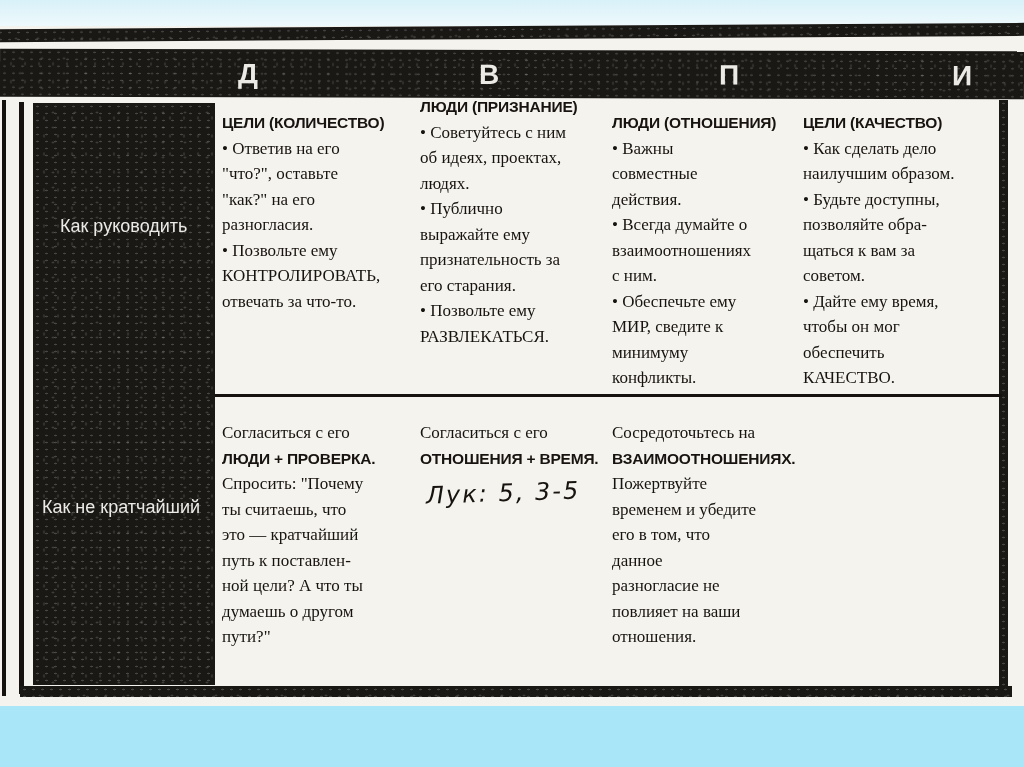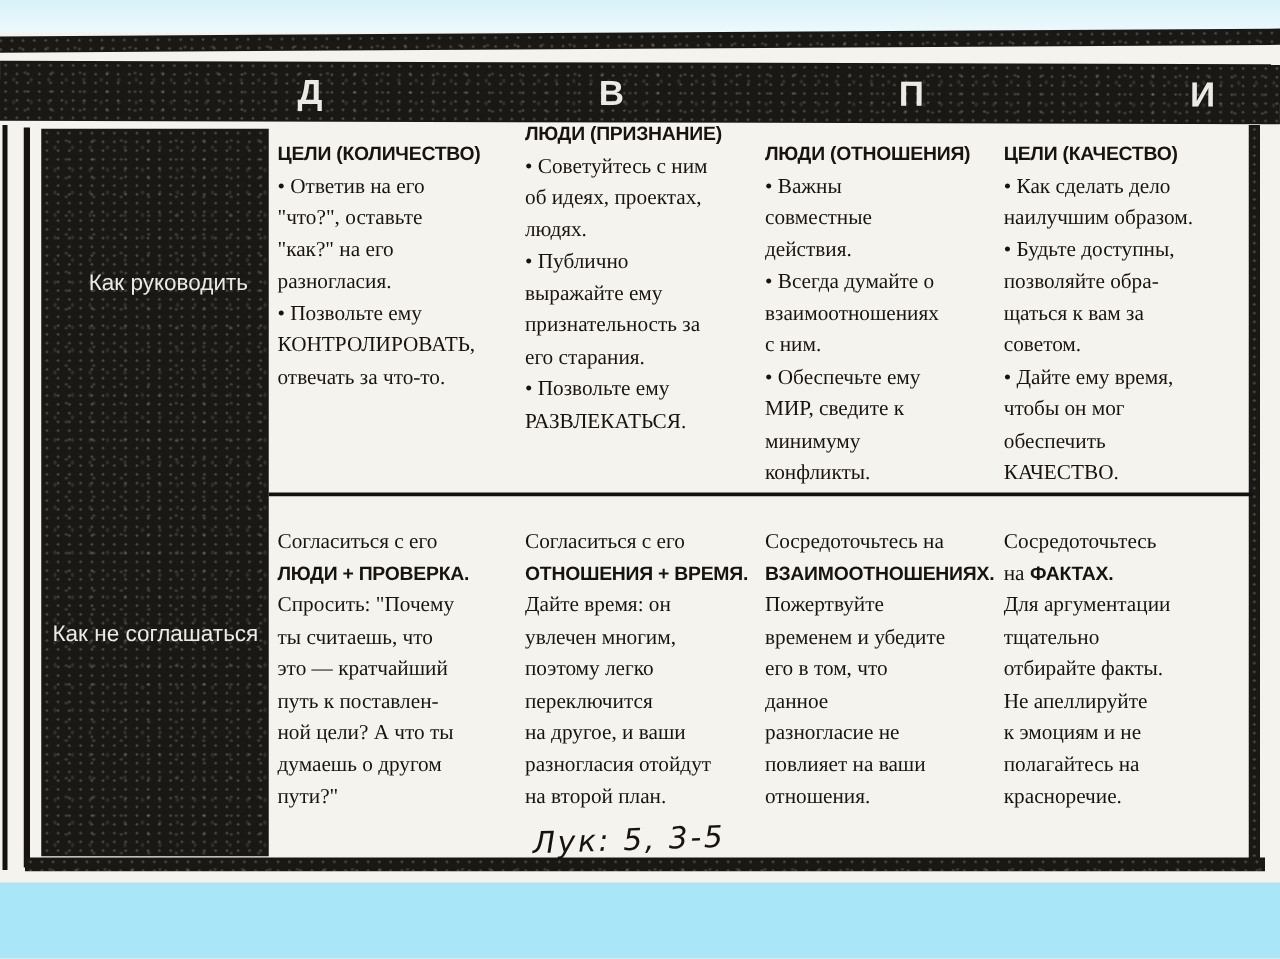--- a/index.html
+++ b/index.html
@@ -43,21 +43,21 @@
   .border-left-a{position:absolute;left:2px;top:100px;width:4px;height:596px;background:#15120f;}
   .border-left-b{position:absolute;left:19px;top:102px;width:5px;height:592px;background:#15120f;}
   .border-bottom{position:absolute;left:20px;top:686px;width:992px;height:11px;}
   .border-right{position:absolute;left:999px;top:100px;width:9px;height:590px;}
   .label-col{position:absolute;left:33px;top:103px;width:182px;height:582px;}
   .row-label{
     position:absolute;
     font-family:"Liberation Sans", sans-serif;font-size:18px;font-weight:400;
     color:#eceae6;white-space:nowrap;
   }
-  .row-label-1{left:71px;top:216px;}
+  .row-label-1{left:60px;top:216px;}
   .row-label-2{left:42px;top:497px;}
   .divider{position:absolute;left:215px;top:394px;width:787px;height:3px;background:#14110e;}
   .cell{
     position:absolute;white-space:pre-line;
     font-family:"Liberation Serif", serif;font-size:17px;line-height:1.5;
     color:#171310;
   }
   .c1r1{left:222px;top:110px;width:184px;}
   .c2r1{left:420px;top:94px;width:186px;}
   .c3r1{left:612px;top:110px;width:184px;}
@@ -91,21 +91,21 @@
     <span class="disc-letter letter-i">И</span>
   </div>
 
   <div class="border-left-a"></div>
   <div class="border-left-b"></div>
   <div class="border-right noise"></div>
   <div class="border-bottom noise"></div>
 
   <div class="label-col noise"></div>
   <div class="row-label row-label-1">Как руководить</div>
-  <div class="row-label row-label-2">Как не соглашаться</div>
+  <div class="row-label row-label-2">Как не кратчайший</div>
 
   <div class="divider"></div>
 
   <div class="cell c1r1"><span class="seg-b">ЦЕЛИ (КОЛИЧЕСТВО)
 </span><span>• Ответив на его
 "что?", оставьте
 "как?" на его
 разногласия.
 • Позвольте ему
 КОНТРОЛИРОВАТЬ,
@@ -147,41 +147,25 @@
 </span><span class="seg-b">ЛЮДИ + ПРОВЕРКА.
 </span><span>Спросить: "Почему
 ты считаешь, что
 это — кратчайший
 путь к поставлен-
 ной цели? А что ты
 думаешь о другом
 пути?"</span></div>
   <div class="cell c2r2"><span>Согласиться с его
 </span><span class="seg-b">ОТНОШЕНИЯ + ВРЕМЯ.
-</span><span>Дайте время: он
-увлечен многим,
-поэтому легко
-переключится
-на другое, и ваши
-разногласия отойдут
-на второй план.
 </span><span class="seg-h">Лук: 5, 3-5</span></div>
   <div class="cell c3r2"><span>Сосредоточьтесь на
 </span><span class="seg-b">ВЗАИМООТНОШЕНИЯХ.
 </span><span>Пожертвуйте
 временем и убедите
 его в том, что
 данное
 разногласие не
 повлияет на ваши
 отношения.</span></div>
-  <div class="cell c4r2"><span>Сосредоточьтесь
-на </span><span class="seg-b">ФАКТАХ.
-</span><span>Для аргументации
-тщательно
-отбирайте факты.
-Не апеллируйте
-к эмоциям и не
-полагайтесь на
-красноречие.</span></div>
 
   <div class="band-bottom"></div>
 </div>
 
 </body></html>

